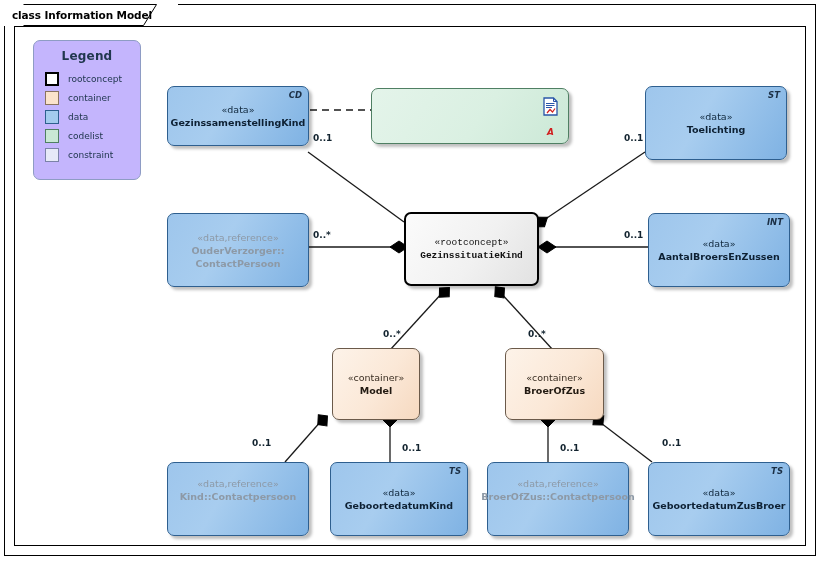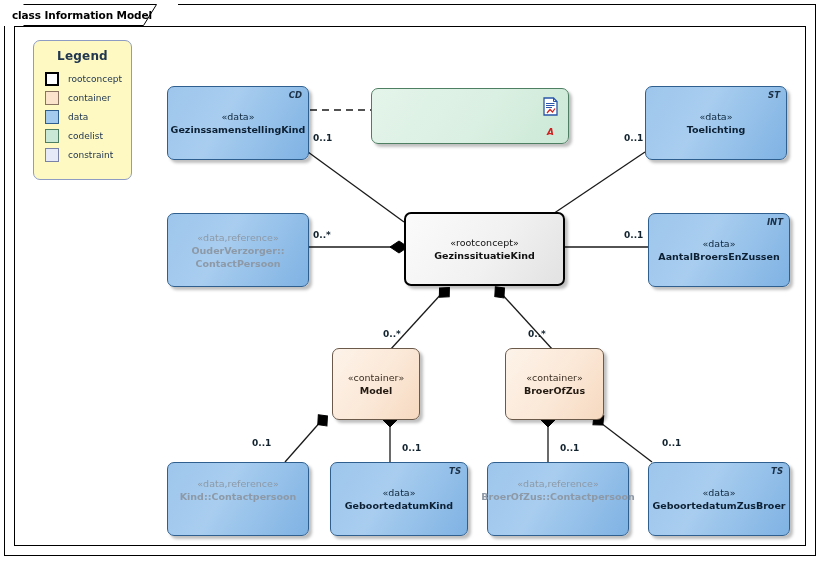--- a/index.html
+++ b/index.html
@@ -64,23 +64,23 @@
     border: 1px solid #000000;
     box-sizing: border-box;
     background: #ffffff;
   }
 
   
   .legend {
     position: absolute;
     left: 33px;
     top: 40px;
-    width: 99px;
+    width: 108px;
     height: 140px;
-    background: #fef9c3;
+    background: #c4b5fd;
     border: 1px solid #8e9cc4;
     border-radius: 7px;
     box-sizing: border-box;
     z-index: 3;
   }
   .legend-title {
     text-align: center;
     font-size: 12px;
     font-weight: bold;
     color: #21374f;
@@ -298,21 +298,21 @@
         <span class="legend-swatch" style="background:#c9e8d5; border:1px solid #4f7f63;"></span>
         <span class="legend-label">codelist</span>
       </div>
       <div class="legend-row">
         <span class="legend-swatch" style="background:#e6e9f8; border:1px solid #7b82a8;"></span>
         <span class="legend-label">constraint</span>
       </div>
     </div>
   </div>
 
-  <div class="node n-data" style="left:167px; top:86px; width:142px; height:74px;">
+  <div class="node n-data" style="left:167px; top:86px; width:142px; height:60px;">
     <span class="corner-tag">CD</span>
     <div class="stereotype">«data»</div>
     <div class="nodename">GezinssamenstellingKind</div>
   </div>
 
   <div class="node n-codelist" style="left:371px; top:88px; width:198px; height:56px;">
     <svg class="doc-icon" viewBox="0 0 15 19">
       <path d="M1,1 L10.5,1 L14,4.5 L14,18 L1,18 Z" fill="#ffffff" stroke="#2a55a8" stroke-width="1.3"></path>
       <path d="M10.5,1 L10.5,4.5 L14,4.5" fill="none" stroke="#2a55a8" stroke-width="1"></path>
       <g stroke="#2a55a8" stroke-width="1">
@@ -330,21 +330,21 @@
     <div class="stereotype">«data»</div>
     <div class="nodename">Toelichting</div>
   </div>
 
   <div class="node n-ref" style="left:167px; top:213px; width:142px; height:74px;">
     <div class="stereotype">«data,reference»</div>
     <div class="nodename">OuderVerzorger::</div>
     <div class="nodename">ContactPersoon</div>
   </div>
 
-  <div class="node n-root" style="left:404px; top:212px; width:161px; height:74px;">
+  <div class="node n-root" style="left:404px; top:212px; width:135px; height:74px;font-family:Liberation Mono, monospace;">
     <div class="stereotype">«rootconcept»</div>
     <div class="nodename">GezinssituatieKind</div>
   </div>
 
   <div class="node n-data" style="left:648px; top:213px; width:142px; height:74px;">
     <span class="corner-tag">INT</span>
     <div class="stereotype">«data»</div>
     <div class="nodename">AantalBroersEnZussen</div>
   </div>
 

